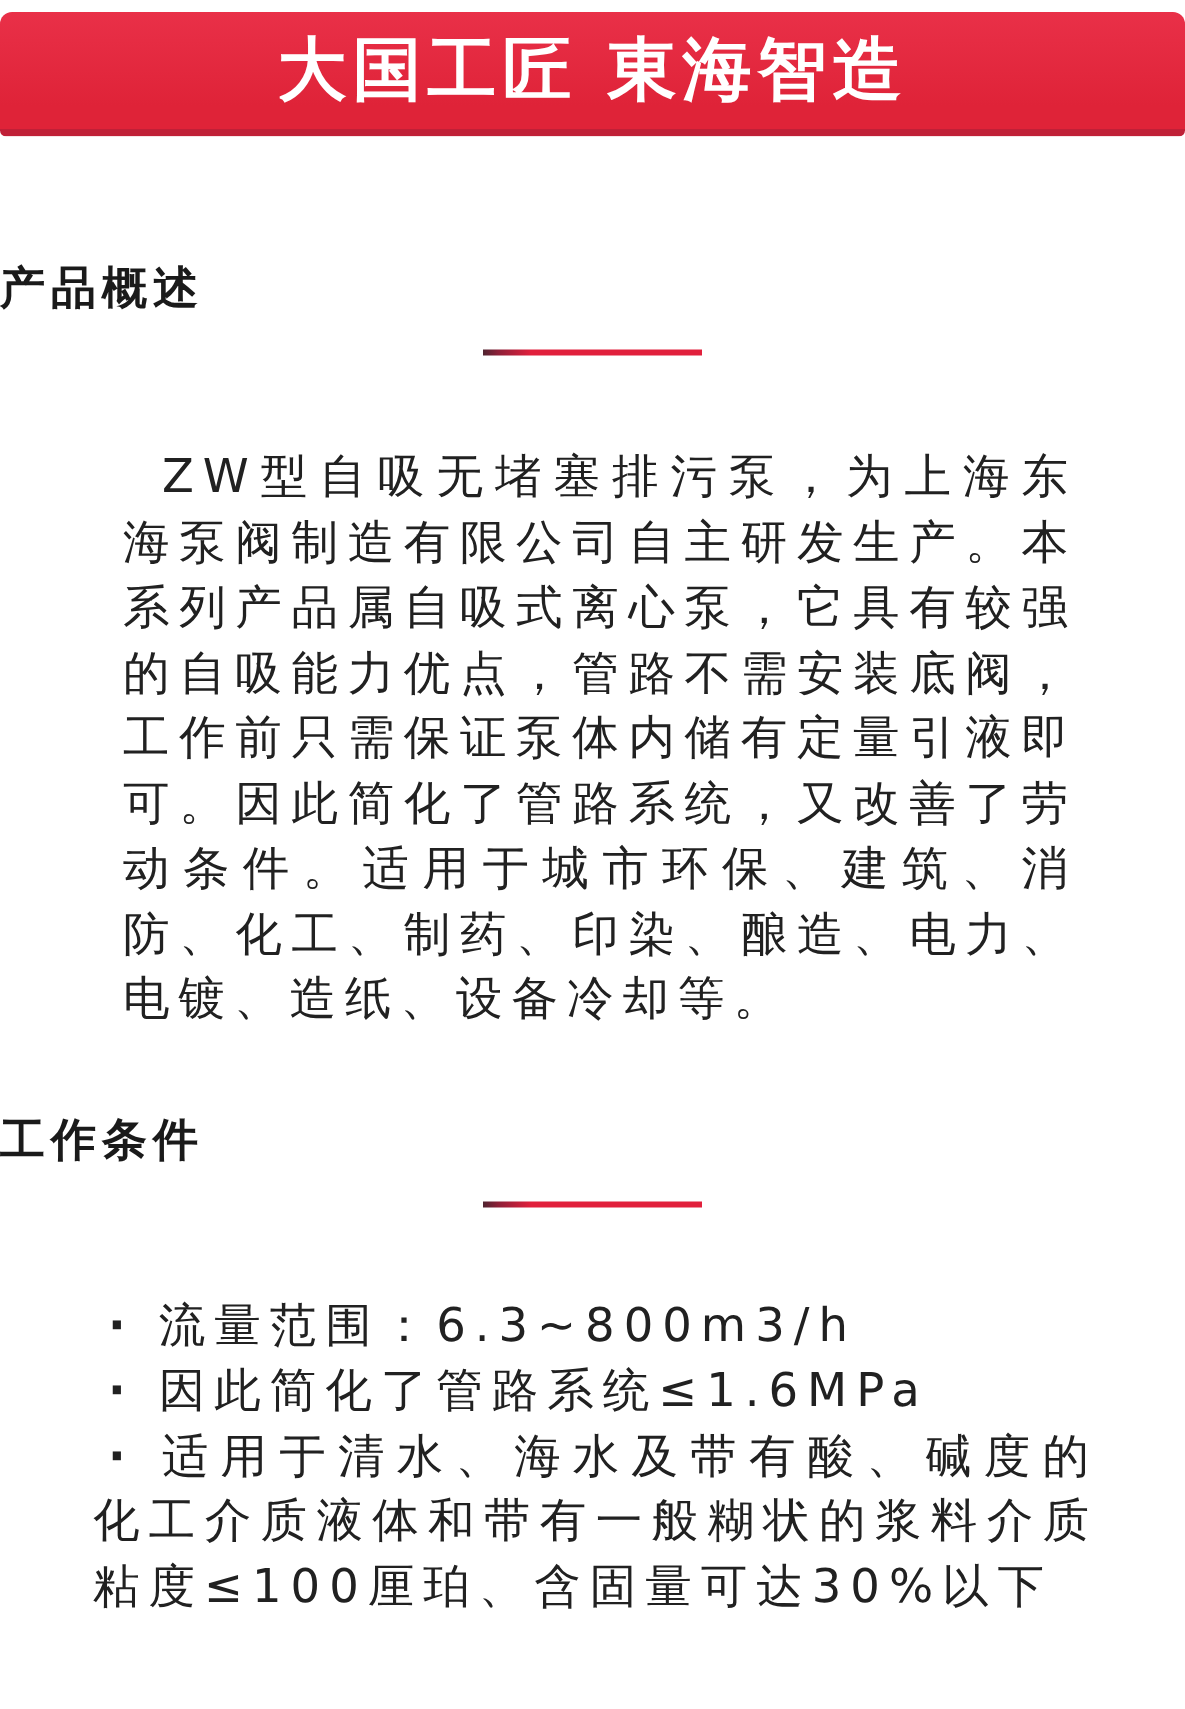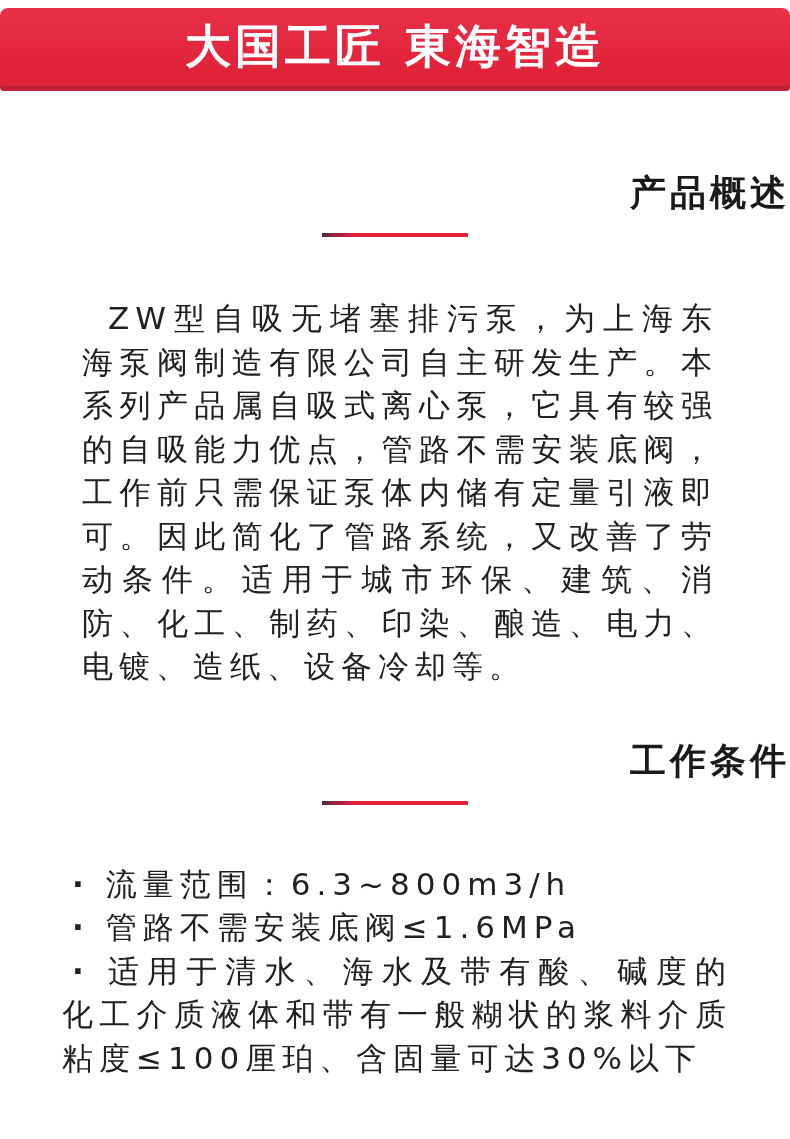--- a/index.html
+++ b/index.html
@@ -34,22 +34,22 @@
     margin: 16px;
     color: var(--banner-text, #ffffff);
     font-size: 46px;
     font-weight: bold;
     letter-spacing: 4px;
     white-space: nowrap;
   }
   
   .section-title {
     margin: 0;
-    text-align: right;
-    font-size: 36px;
+    text-align: left;
+    font-size: 30px;
     font-weight: bold;
     color: var(--title-text, #1a1a1a);
     letter-spacing: 4px;
     line-height: 55px;
   }
   .section-overview .section-title { margin-top: 74px; }
   .section-conditions .section-title { margin-top: 44px; }
   .title-underline {
     width: 146px;
     height: 4px;
@@ -105,18 +105,18 @@
     <div class="title-underline"></div>
     <p class="paragraph">ZW型自吸无堵塞排污泵，为上海东海泵阀制造有限公司自主研发生产。本系列产品属自吸式离心泵，它具有较强的自吸能力优点，管路不需安装底阀，工作前只需保证泵体内储有定量引液即可。因此简化了管路系统，又改善了劳动条件。适用于城市环保、建筑、消防、化工、制药、印染、酿造、电力、电镀、造纸、设备冷却等。</p>
   </section>
 
   <section class="section-conditions">
     <h2 class="section-title">工作条件</h2>
     <div class="title-underline"></div>
     <div class="bullets">
 
     <div class="bullet-item"><span class="marker">·</span><span class="bullet-text">流量范围：6.3~800m3/h</span></div>
-        <div class="bullet-item"><span class="marker">·</span><span class="bullet-text">管路不需安装底阀≤1.6MPa</span></div>
+        <div class="bullet-item"><span class="marker">·</span><span class="bullet-text">因此简化了管路系统≤1.6MPa</span></div>
         <div class="bullet-item"><span class="marker">·</span><span class="bullet-text">适用于清水、海水及带有酸、碱度的化工介质液体和带有一般糊状的浆料介质粘度≤100厘珀、含固量可达30%以下</span></div>
       </div>
   </section>
 
 </div>
 
 </body></html>

